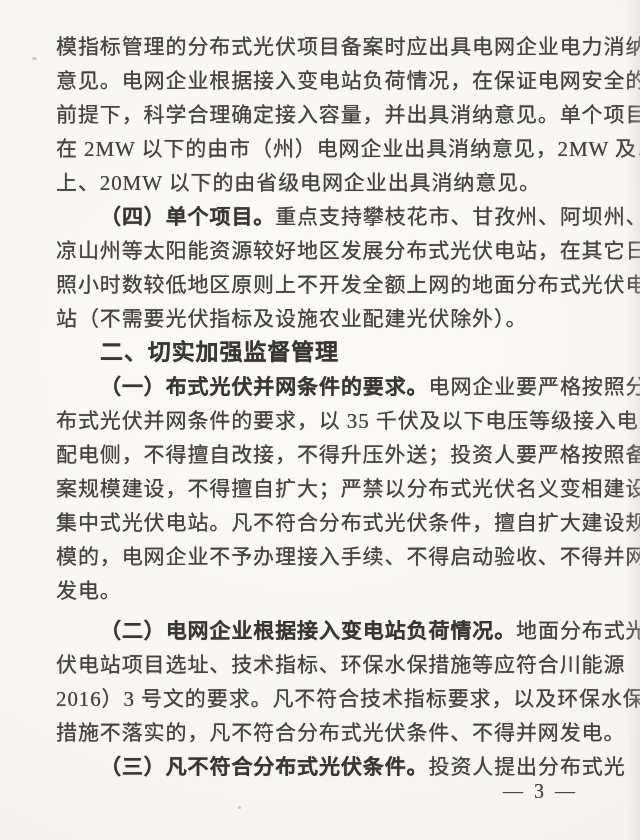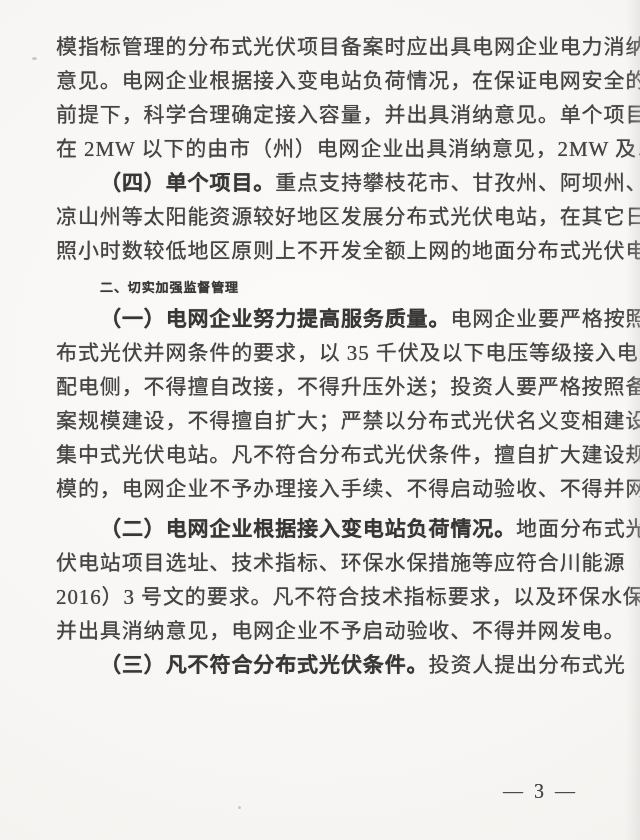--- a/index.html
+++ b/index.html
@@ -35,21 +35,21 @@
     color: #454442;
     white-space: nowrap;
     text-shadow: 0 0 0.7px rgba(70, 68, 66, 0.85);
   }
   .line .b {
     font-weight: 700;
     color: #383735;
   }
   .line .hei {
     font-family: Liberation Serif, serif;
-    font-size: 13px;
+    font-size: 23px;
   }
   .indent {
     padding-left: 44px;
   }
   .para-gap {
     margin-top: 6px;
   }
   .page-number {
     position: absolute;
     right: 62px;
@@ -79,34 +79,37 @@
 </head>
 <body>
 
 <div class="page">
 
   <div class="text-block">
     <div class="line"><span class="b"></span><span>模指标管理的分布式光伏项目备案时应出具电网企业电力消纳</span></div>
     <div class="line"><span class="b"></span><span>意见。电网企业根据接入变电站负荷情况，在保证电网安全的</span></div>
     <div class="line"><span class="b"></span><span>前提下，科学合理确定接入容量，并出具消纳意见。单个项目</span></div>
     <div class="line"><span class="b"></span><span>在 2MW 以下的由市（州）电网企业出具消纳意见，2MW 及以</span></div>
+    <div class="line"><span class="b"></span><span>上、20MW 以下的由省级电网企业出具消纳意见。</span></div>
     <div class="line indent"><span class="b">（四）单个项目。</span><span>重点支持攀枝花市、甘孜州、阿坝州、</span></div>
     <div class="line"><span class="b"></span><span>凉山州等太阳能资源较好地区发展分布式光伏电站，在其它日</span></div>
     <div class="line"><span class="b"></span><span>照小时数较低地区原则上不开发全额上网的地面分布式光伏电</span></div>
+    <div class="line"><span class="b"></span><span>站（不需要光伏指标及设施农业配建光伏除外）。</span></div>
     <div class="line indent"><span class="b hei">二、切实加强监督管理</span><span></span></div>
-    <div class="line indent"><span class="b">（一）电网企业努力提高服务质量。</span><span>电网企业要严格按照分</span></div>
+    <div class="line indent"><span class="b">（一）布式光伏并网条件的要求。</span><span>电网企业要严格按照分</span></div>
     <div class="line"><span class="b"></span><span>布式光伏并网条件的要求，以 35 千伏及以下电压等级接入电网</span></div>
     <div class="line"><span class="b"></span><span>配电侧，不得擅自改接，不得升压外送；投资人要严格按照备</span></div>
     <div class="line"><span class="b"></span><span>案规模建设，不得擅自扩大；严禁以分布式光伏名义变相建设</span></div>
     <div class="line"><span class="b"></span><span>集中式光伏电站。凡不符合分布式光伏条件，擅自扩大建设规</span></div>
     <div class="line"><span class="b"></span><span>模的，电网企业不予办理接入手续、不得启动验收、不得并网</span></div>
+    <div class="line"><span class="b"></span><span>发电。</span></div>
     <div class="line indent para-gap"><span class="b">（二）电网企业根据接入变电站负荷情况。</span><span>地面分布式光</span></div>
     <div class="line"><span class="b"></span><span>伏电站项目选址、技术指标、环保水保措施等应符合川能源（</span></div>
     <div class="line"><span class="b"></span><span>2016）3 号文的要求。凡不符合技术指标要求，以及环保水保</span></div>
-    <div class="line"><span class="b"></span><span>并出具消纳意见，电网企业不予启动验收、不得并网发电。</span></div>
+    <div class="line"><span class="b"></span><span>措施不落实的，凡不符合分布式光伏条件、不得并网发电。</span></div>
     <div class="line indent"><span class="b">（三）凡不符合分布式光伏条件。</span><span>投资人提出分布式光</span></div>
   </div>
 
   <div class="page-number">— 3 —</div>
 
   <div class="speck speck-1"></div>
   <div class="speck speck-2"></div>
   <div class="edge-shade"></div>
 
 </div>

